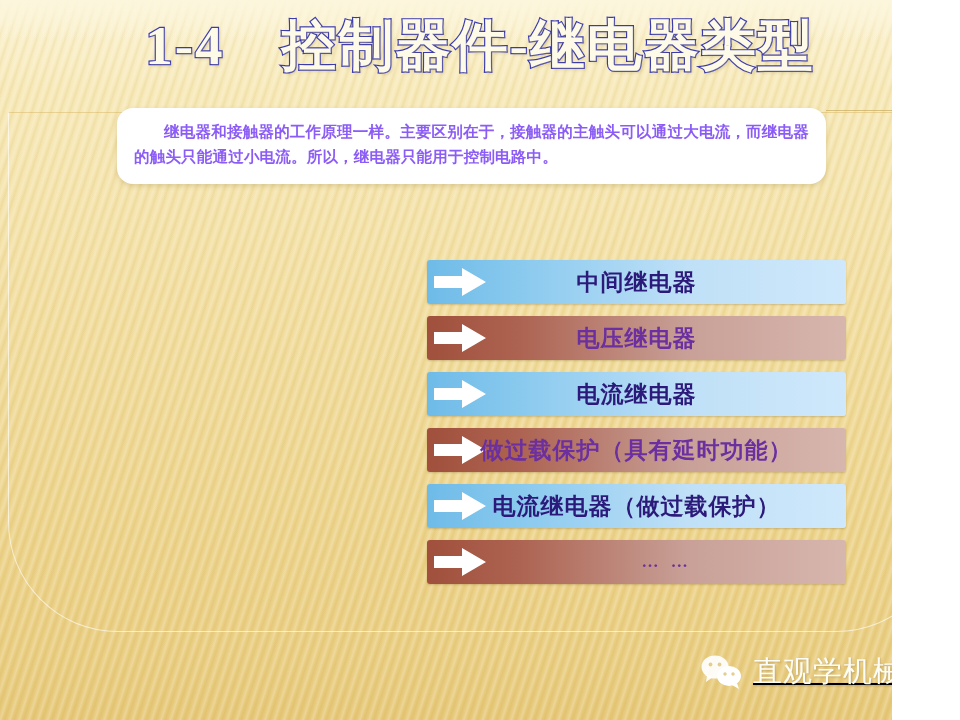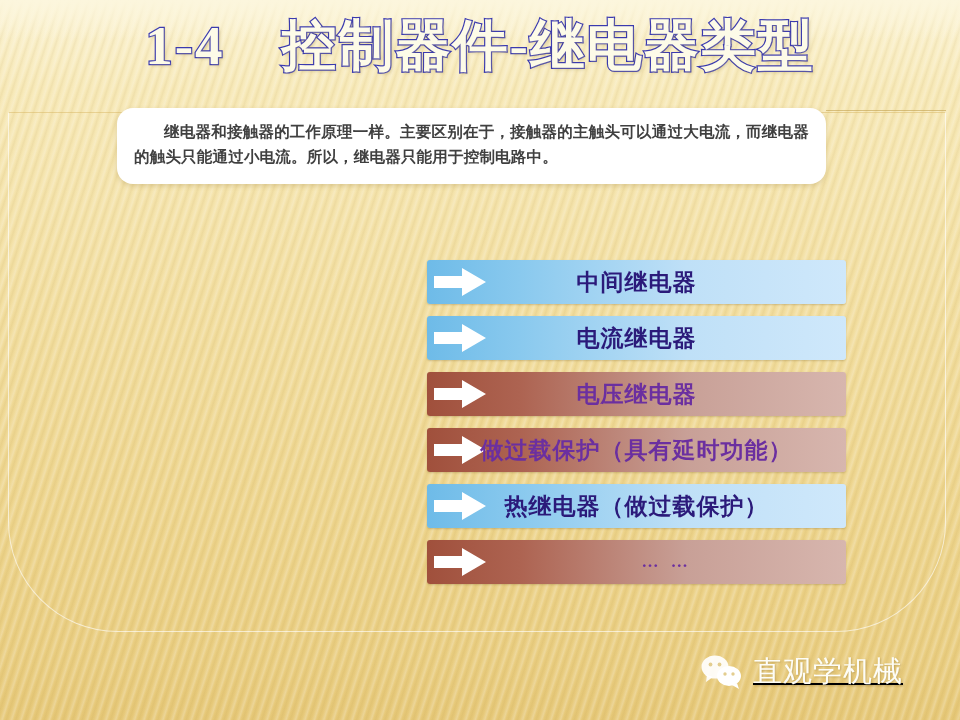--- a/index.html
+++ b/index.html
@@ -7,21 +7,21 @@
     padding: 0;
   }
   body {
     width: 960px;
     height: 720px;
     overflow: hidden;
     font-family: "Liberation Serif", "DejaVu Serif", serif;
   }
   #slide {
     position: relative;
-    width: 960px;
+    width: 892px;
     height: 720px;
     overflow: hidden;
     background:
       linear-gradient(180deg,
         #fbf3d2 0px, #faf0cb 28px,
         #f7e9b8 90px,
         #f2dea0 300px,
         #edd48c 520px,
         #e9cd80 660px,
         #e6c878 720px);
@@ -92,21 +92,21 @@
     border-radius: 16px;
     box-shadow: 0 2px 5px rgba(150,125,60,0.25);
     box-sizing: border-box;
     padding: 11px 17px 0 17px;
   }
   #note-text {
     font-family: "Liberation Serif", "DejaVu Serif", serif;
     font-size: 15.5px;
     line-height: 25px;
     font-weight: bold;
-    color: #404040;
+    color: #8b5cf6;
     text-indent: 30px;
     text-align: justify;
     letter-spacing: 0.2px;
   }
   #note-rule {
     position: absolute;
     left: 826px;
     top: 110px;
     width: 120px;
     height: 0;
@@ -221,46 +221,46 @@
 
   <div id="bars">
 
     <div class="bar blue">
       <svg class="arrow" viewBox="0 0 52 30">
         <polygon points="0,9 28,9 28,1 52,15 28,29 28,21 0,21" fill="#ffffff"></polygon>
       </svg>
       <div class="bar-label">中间继电器</div>
     </div>
 
+    <div class="bar brown">
+      <svg class="arrow" viewBox="0 0 52 30">
+        <polygon points="0,9 28,9 28,1 52,15 28,29 28,21 0,21" fill="#ffffff"></polygon>
+      </svg>
+      <div class="bar-label">电压继电器</div>
+    </div>
+
     <div class="bar blue">
       <svg class="arrow" viewBox="0 0 52 30">
         <polygon points="0,9 28,9 28,1 52,15 28,29 28,21 0,21" fill="#ffffff"></polygon>
       </svg>
       <div class="bar-label">电流继电器</div>
     </div>
 
     <div class="bar brown">
       <svg class="arrow" viewBox="0 0 52 30">
         <polygon points="0,9 28,9 28,1 52,15 28,29 28,21 0,21" fill="#ffffff"></polygon>
       </svg>
-      <div class="bar-label">电压继电器</div>
-    </div>
-
-    <div class="bar brown">
-      <svg class="arrow" viewBox="0 0 52 30">
-        <polygon points="0,9 28,9 28,1 52,15 28,29 28,21 0,21" fill="#ffffff"></polygon>
-      </svg>
       <div class="bar-label">做过载保护（具有延时功能）</div>
     </div>
 
     <div class="bar blue">
       <svg class="arrow" viewBox="0 0 52 30">
         <polygon points="0,9 28,9 28,1 52,15 28,29 28,21 0,21" fill="#ffffff"></polygon>
       </svg>
-      <div class="bar-label">热继电器（做过载保护）</div>
+      <div class="bar-label">电流继电器（做过载保护）</div>
     </div>
 
     <div class="bar brown">
       <svg class="arrow" viewBox="0 0 52 30">
         <polygon points="0,9 28,9 28,1 52,15 28,29 28,21 0,21" fill="#ffffff"></polygon>
       </svg>
       <div class="bar-label dots">… …</div>
     </div>
 
   </div>

